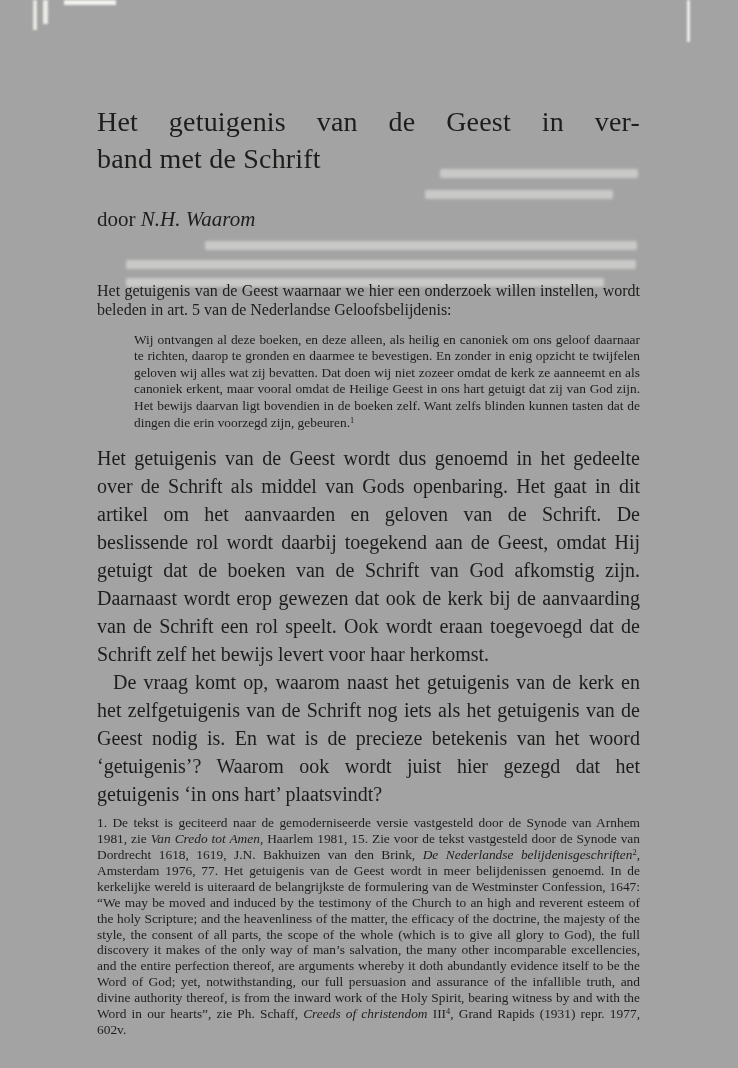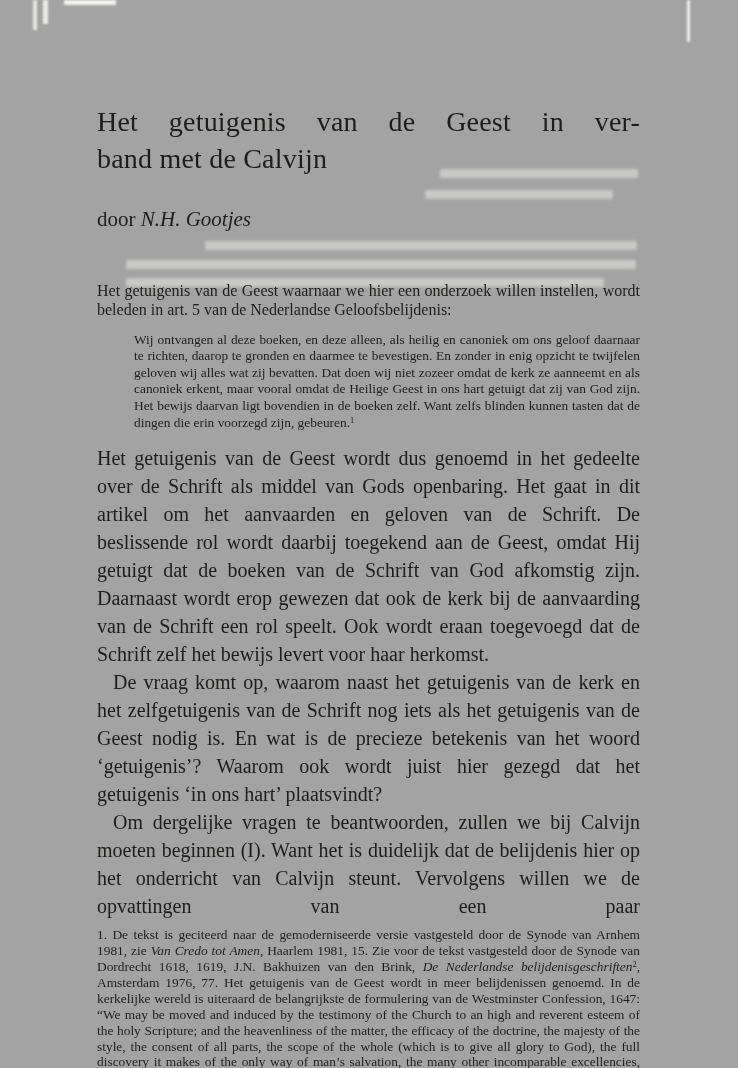--- a/index.html
+++ b/index.html
@@ -128,33 +128,32 @@
   <div class="bleed" style="left:440px; top:169px; width:198px; height:9px;"></div>
   <div class="bleed" style="left:425px; top:190px; width:188px; height:9px;"></div>
   <div class="bleed" style="left:205px; top:241px; width:432px; height:9px;"></div>
   <div class="bleed" style="left:126px; top:260px; width:510px; height:9px;"></div>
   <div class="bleed" style="left:126px; top:278px; width:478px; height:9px;"></div>
 
   <div class="content">
 
     <h1 class="title">
         <span class="title-line-1">Het getuigenis van de Geest in ver-</span>
-        <span class="title-line-2">band met de Calvijn</span>
+        <span class="title-line-2">band met de Schrift</span>
       </h1>
 
-    <div class="byline"><span>door </span><span class="author">N.H. Gootjes</span></div>
+    <div class="byline"><span>door </span><span class="author">N.H. Waarom</span></div>
 
     <p class="intro">Het getuigenis van de Geest waarnaar we hier een onderzoek willen instellen, wordt beleden in art. 5 van de Nederlandse Geloofsbelijdenis:</p>
 
     <blockquote class="confession"><span>Wij ontvangen al deze boeken, en deze alleen, als heilig en canoniek om ons geloof daarnaar te richten, daarop te gronden en daarmee te bevestigen. En zonder in enig opzicht te twijfelen geloven wij alles wat zij bevatten. Dat doen wij niet zozeer omdat de kerk ze aanneemt en als canoniek erkent, maar vooral omdat de Heilige Geest in ons hart getuigt dat zij van God zijn. Het bewijs daarvan ligt bovendien in de boeken zelf. Want zelfs blinden kunnen tasten dat de dingen die erin voorzegd zijn, gebeuren.</span><span class="sup">1</span></blockquote>
 
     <p class="para first">Het getuigenis van de Geest wordt dus genoemd in het gedeelte over de Schrift als middel van Gods openbaring. Het gaat in dit artikel om het aanvaarden en geloven van de Schrift. De beslissende rol wordt daarbij toegekend aan de Geest, omdat Hij getuigt dat de boeken van de Schrift van God afkomstig zijn. Daarnaast wordt erop gewezen dat ook de kerk bij de aanvaarding van de Schrift een rol speelt. Ook wordt eraan toegevoegd dat de Schrift zelf het bewijs levert voor haar herkomst.</p>
 
     <p class="para indent">De vraag komt op, waarom naast het getuigenis van de kerk en het zelfgetuigenis van de Schrift nog iets als het getuigenis van de Geest nodig is. En wat is de precieze betekenis van het woord ‘getuigenis’? Waarom ook wordt juist hier gezegd dat het getuigenis ‘in ons hart’ plaatsvindt?</p>
 
-    <p class="para indent continued">Om dergelijke vragen te beantwoorden, zullen we bij Calvijn moeten beginnen (I). Want het is duidelijk dat de belijdenis hier op het onderricht van Calvijn steunt. Vervolgens willen we de opvattingen van een paar</p>
 
     <div class="footnote"><span>1. De tekst is geciteerd naar de gemoderniseerde versie vastgesteld door de Synode van Arnhem 1981, zie </span><span class="it">Van Credo tot Amen</span><span>, Haarlem 1981, 15. Zie voor de tekst vastgesteld door de Synode van Dordrecht 1618, 1619, J.N. Bakhuizen van den Brink, </span><span class="it">De Nederlandse belijdenisgeschriften</span><span class="sup">2</span><span>, Amsterdam 1976, 77. Het getuigenis van de Geest wordt in meer belijdenissen genoemd. In de kerkelijke wereld is uiteraard de belangrijkste de formulering van de Westminster Confession, 1647: “We may be moved and induced by the testimony of the Church to an high and reverent esteem of the holy Scripture; and the heavenliness of the matter, the efficacy of the doctrine, the majesty of the style, the consent of all parts, the scope of the whole (which is to give all glory to God), the full discovery it makes of the only way of man’s salvation, the many other incomparable excellencies, and the entire perfection thereof, are arguments whereby it doth abundantly evidence itself to be the Word of God; yet, notwithstanding, our full persuasion and assurance of the infallible truth, and divine authority thereof, is from the inward work of the Holy Spirit, bearing witness by and with the Word in our hearts”, zie Ph. Schaff, </span><span class="it">Creeds of christendom</span><span> III</span><span class="sup">4</span><span>, Grand Rapids (1931) repr. 1977, 602v.</span></div>
 
   </div>
 
 
 </div>
 
 </body></html>

